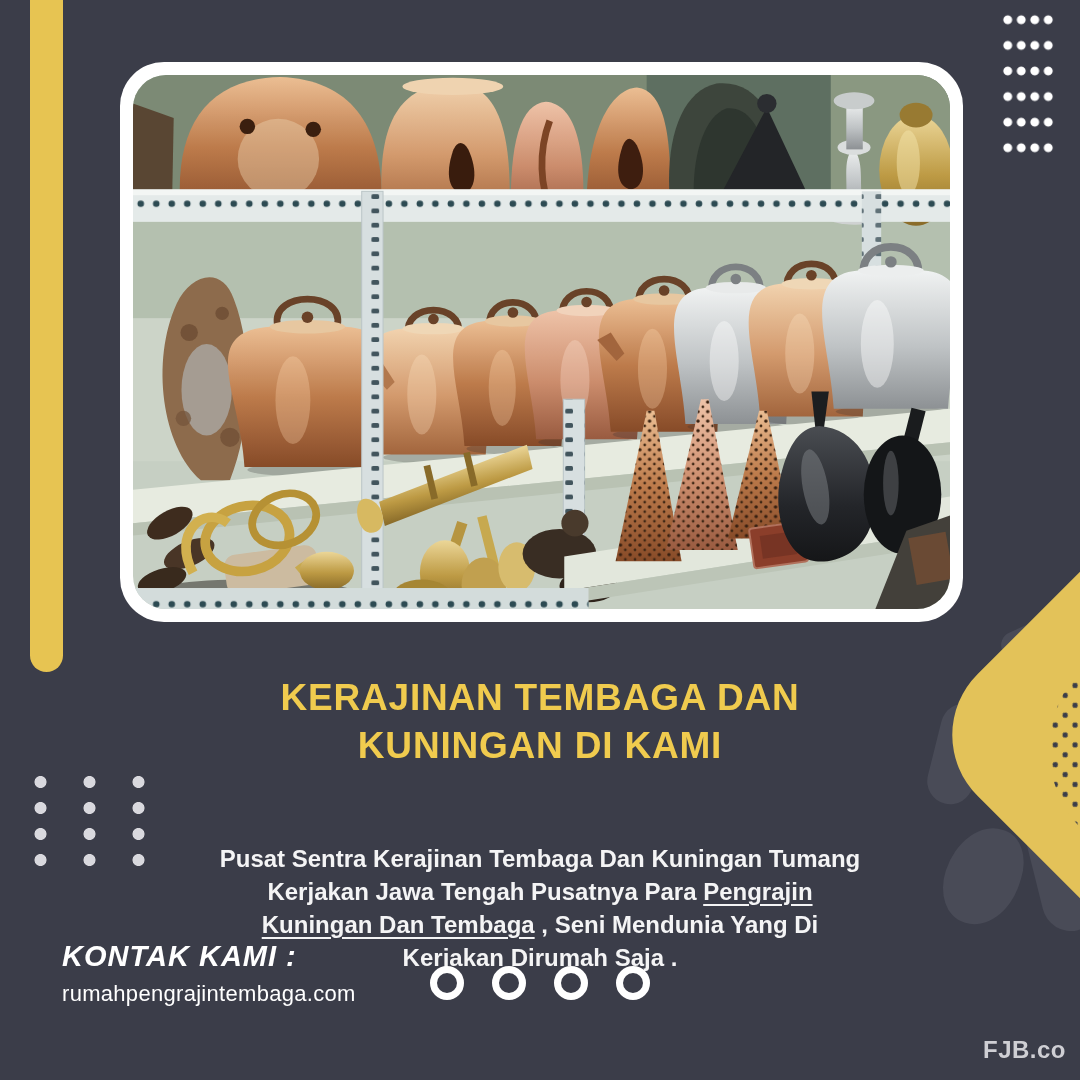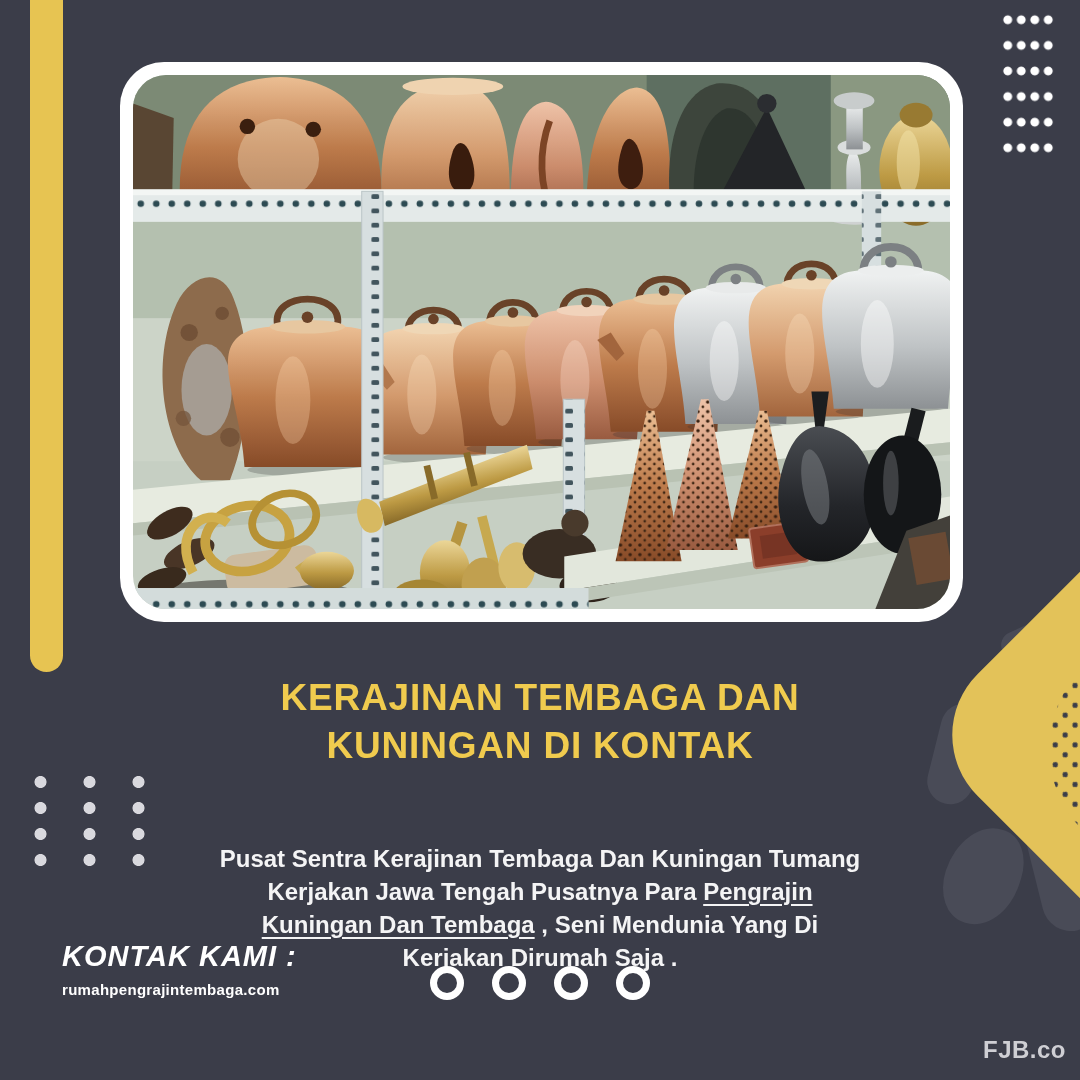--- a/index.html
+++ b/index.html
@@ -61,21 +61,21 @@
   }
   
   .desc{
     position:absolute;top:818px;left:210px;width:660px;text-align:center;
     color:#f4f4f5;font-weight:700;font-size:24px;line-height:33px;
   }
   .desc .u{text-decoration:underline;text-underline-offset:4px;}
   
   .contact{position:absolute;left:62px;top:940px;color:#ffffff;}
   .contact .head{font-size:29px;font-weight:800;letter-spacing:1px;font-style:italic;}
-  .contact .line{font-size:15px;font-weight:700;margin-top:8px;letter-spacing:0.3px;}
+  .contact .line{font-size:22px;font-weight:400;margin-top:8px;letter-spacing:0.3px;}
   .contact .line + .line{margin-top:5px;}
   
   .rings{position:absolute;top:966px;left:0;width:1080px;display:flex;justify-content:center;gap:28px;}
   .ring{width:20px;height:20px;border:7px solid #ffffff;border-radius:50%;}
   
   .brand{
     position:absolute;right:14px;top:1036px;
     color:#cfcfd4;font-size:24px;font-weight:800;letter-spacing:0.5px;
   }
 </style>
@@ -307,21 +307,21 @@
       <ellipse cx="794" cy="440" rx="40" ry="62" fill="#141618"></ellipse>
       <ellipse cx="782" cy="428" rx="8" ry="34" fill="#5a5d60" opacity="0.6"></ellipse>
 
       <path d="M766,560 L798,478 L843,462 L843,560 Z" fill="#43403a"></path>
       <rect x="804" y="482" width="39" height="50" fill="#6b4a33" transform="rotate(-10 823 507)"></rect>
     </svg>
   </div>
 
   <div class="title">
     <div>KERAJINAN TEMBAGA DAN</div>
-    <div>KUNINGAN DI KONTAK</div>
+    <div>KUNINGAN DI KAMI</div>
   </div>
 
   <p class="desc"><span>Pusat Sentra Kerajinan Tembaga Dan Kuningan Tumang Kerjakan Jawa Tengah Pusatnya Para </span><span class="u">Pengrajin Kuningan Dan Tembaga</span><span> , Seni Mendunia Yang Di Kerjakan Dirumah Saja .</span></p>
 
   <div class="contact">
     <div class="head">KONTAK KAMI :</div>
     <div class="line">rumahpengrajintembaga.com</div>
   </div>
 
   <div class="rings">

